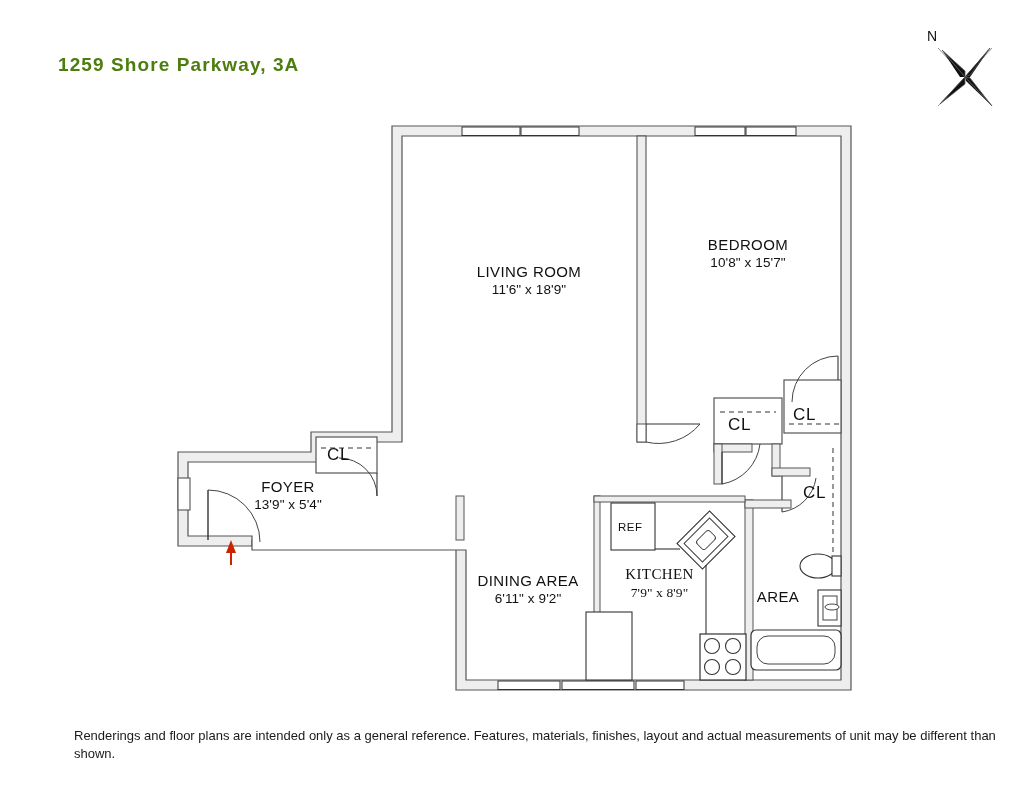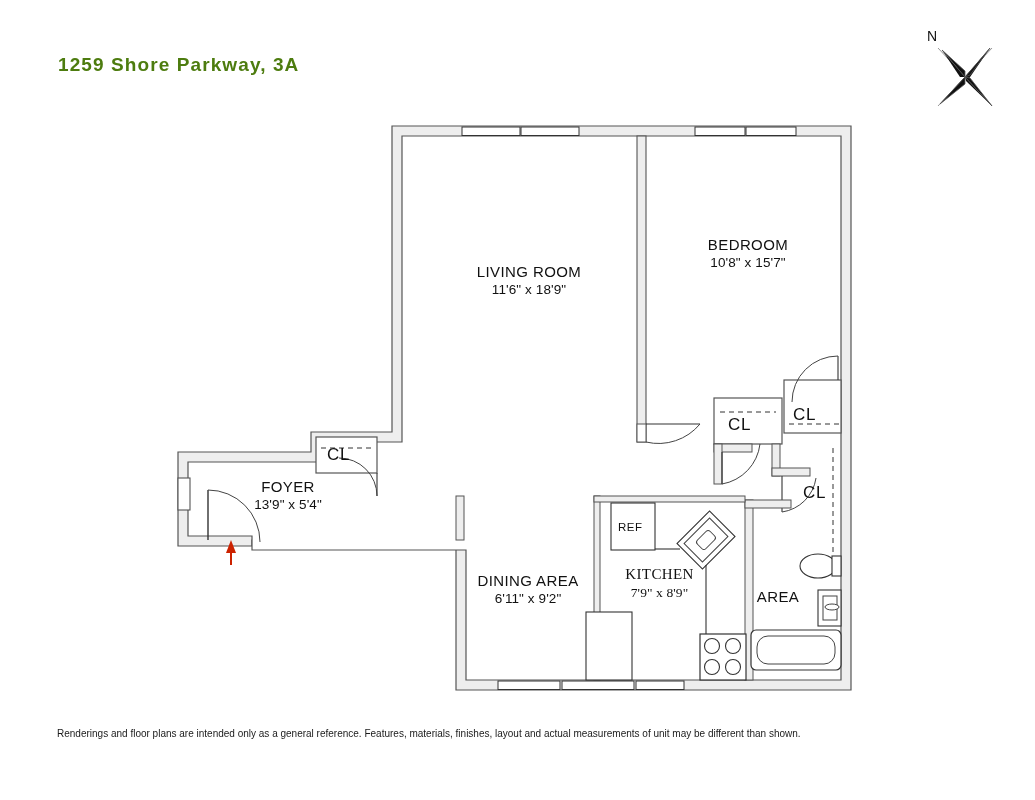--- a/index.html
+++ b/index.html
@@ -83,24 +83,24 @@
     position: absolute;
     font-size: 11.5px;
     letter-spacing: 0.5px;
     color: #111111;
     white-space: nowrap;
   }
 
   
   #disclaimer {
     position: absolute;
-    left: 57px;
+    left: 74px;
     top: 727px;
     width: 930px;
-    font-size: 10px;
+    font-size: 13px;
     line-height: 1.42;
     color: #1a1a1a;
   }
 </style>
 </head>
 <body>
 
 <div id="plan-title">1259 Shore Parkway, 3A</div>
 
 <div id="compass">

